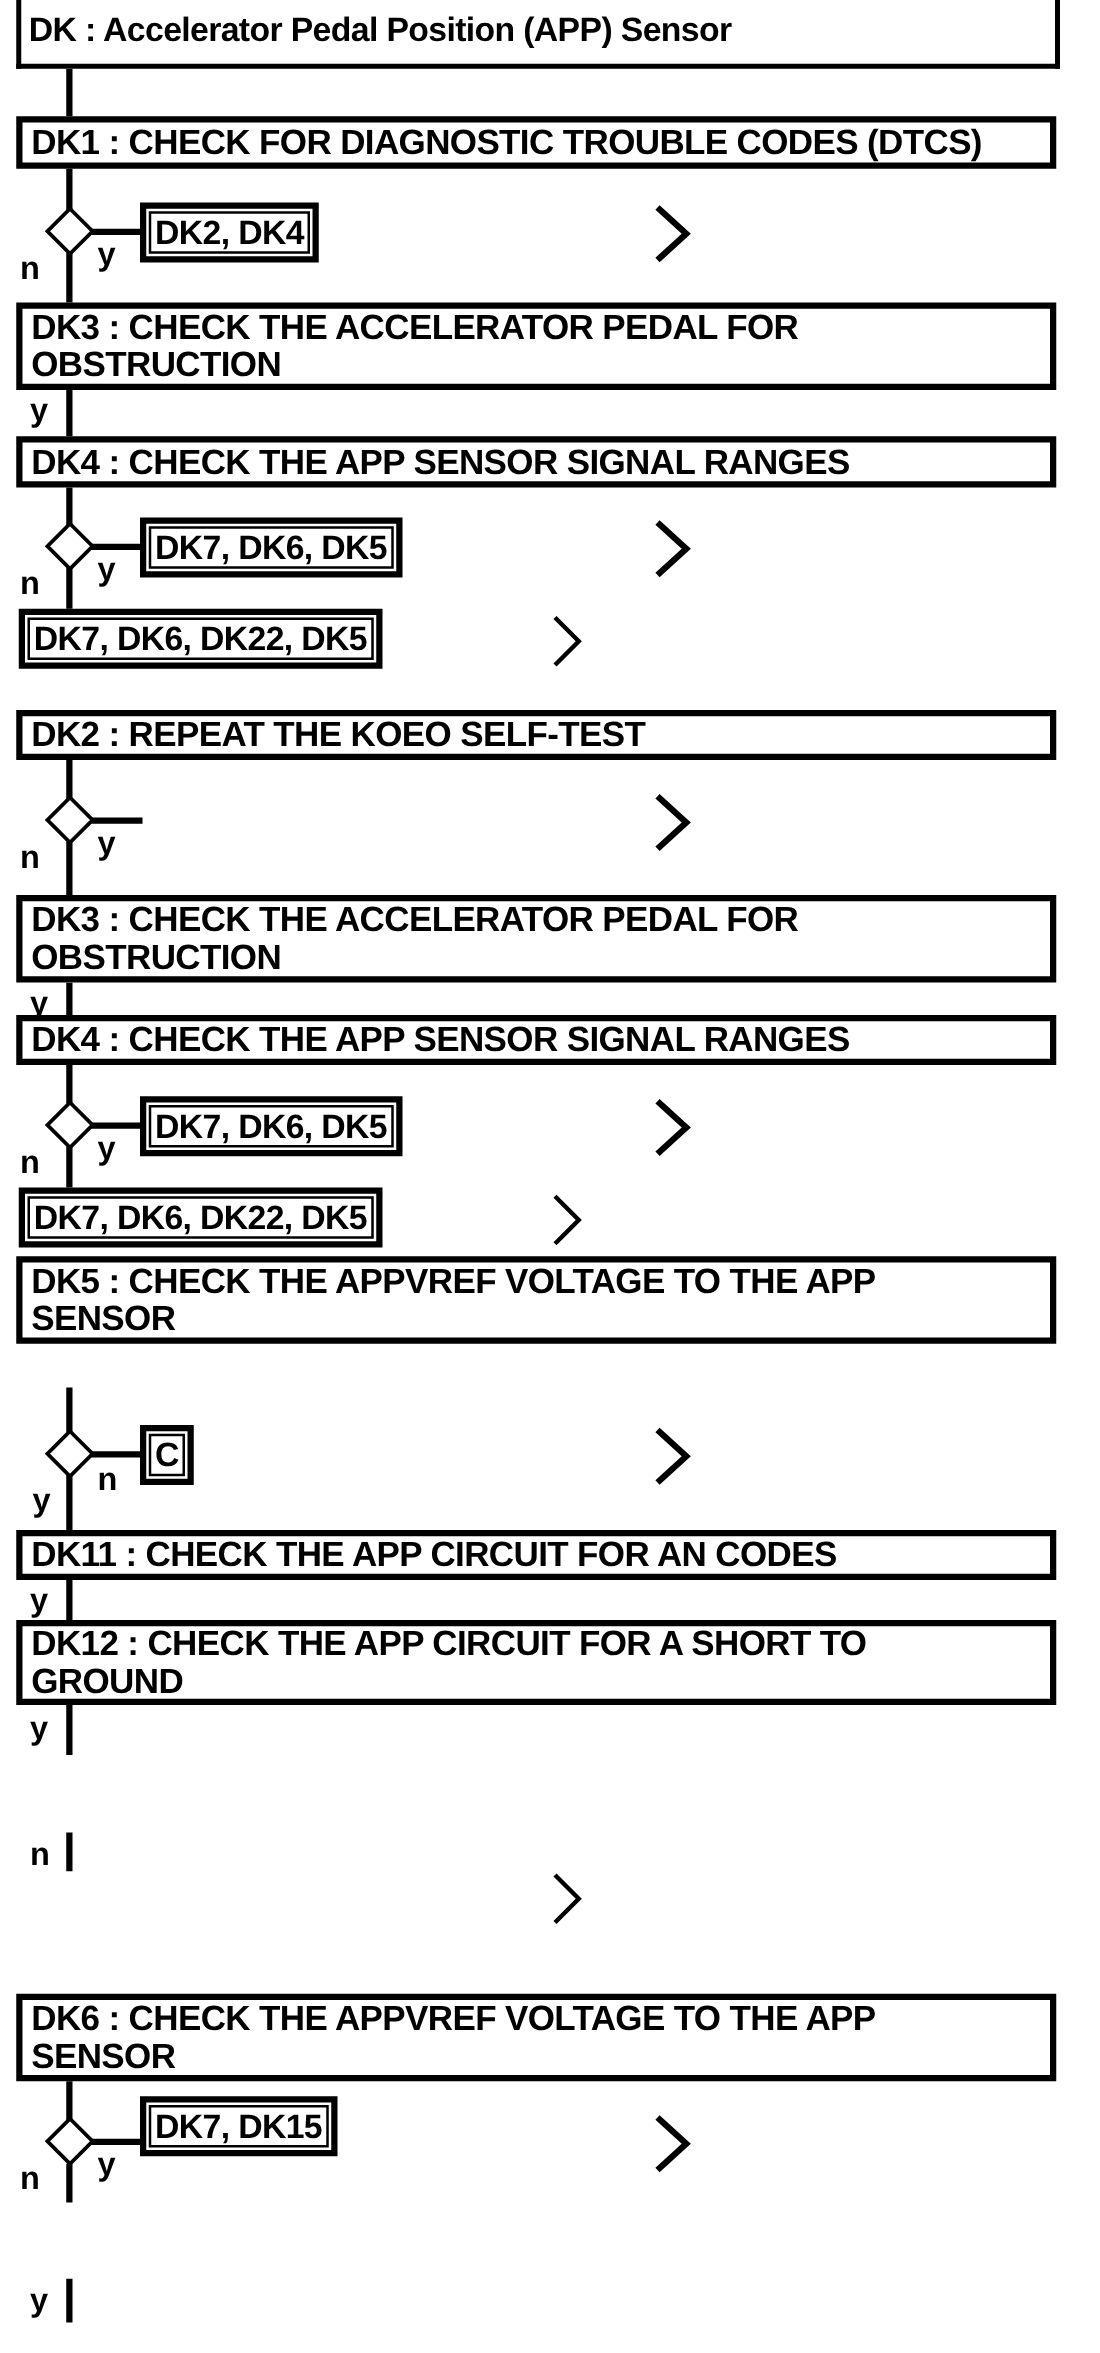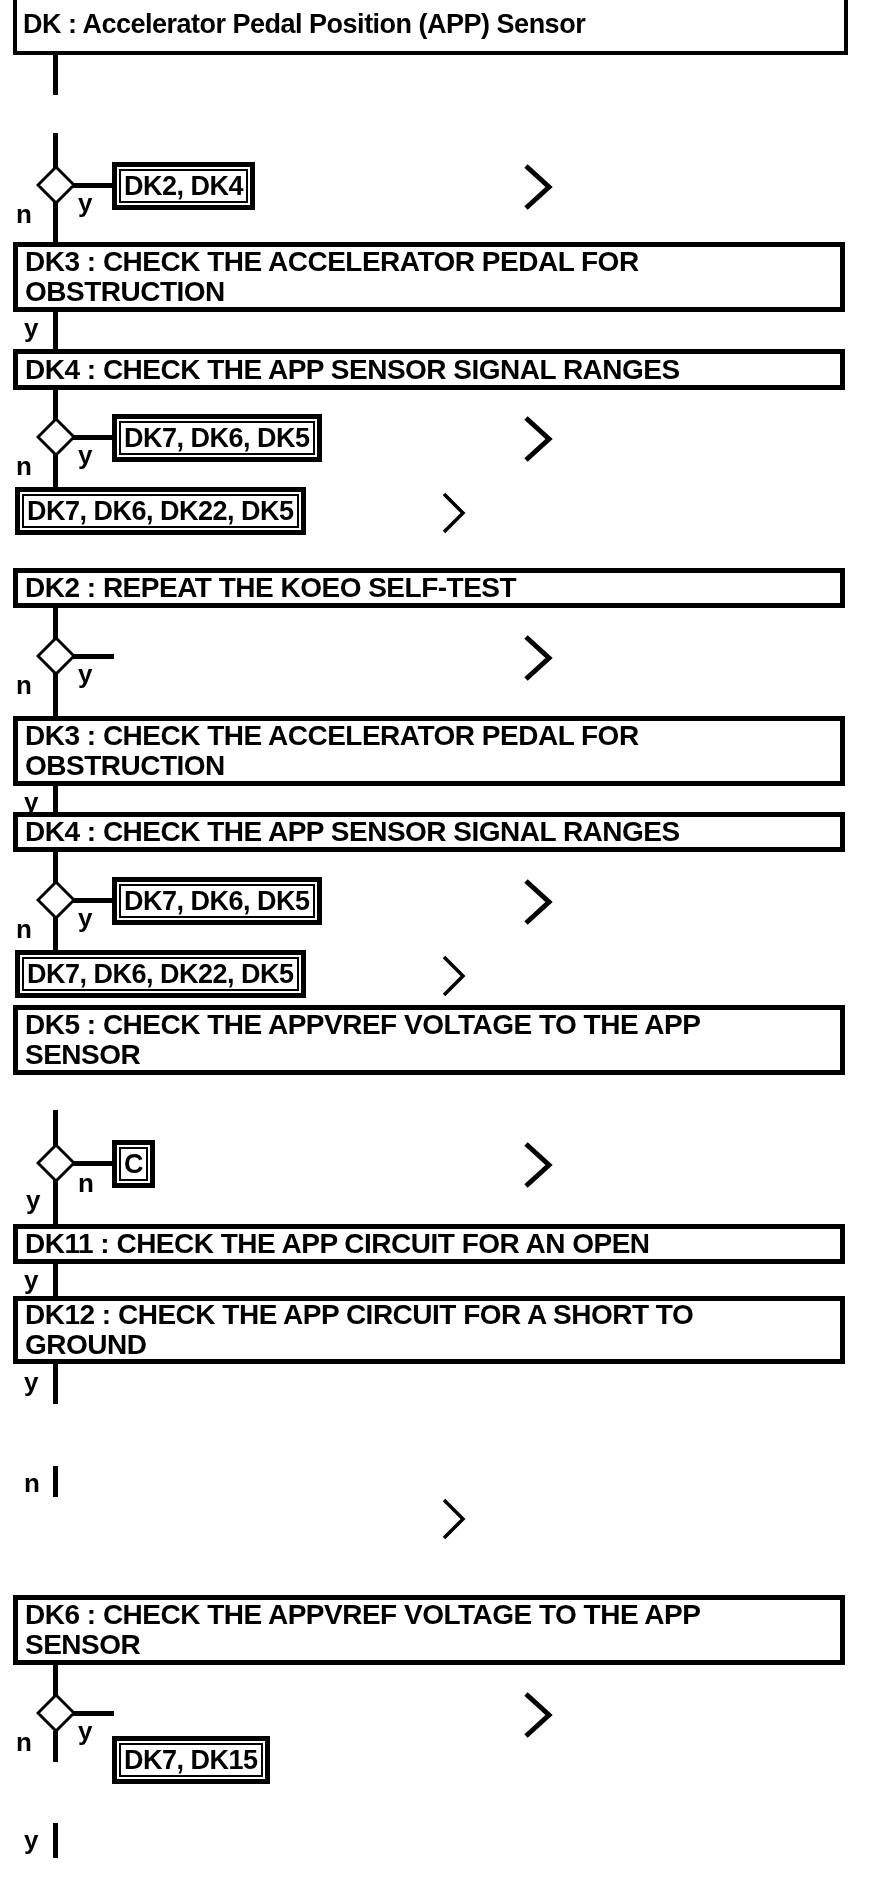--- a/index.html
+++ b/index.html
@@ -64,30 +64,31 @@
 
   <div class="hconn" style="left:73px;top:183px;width:41px"></div>
   <div class="hconn" style="left:73px;top:435px;width:41px"></div>
   <div class="hconn" style="left:73px;top:654px;width:41px"></div>
   <div class="hconn" style="left:73px;top:898px;width:41px"></div>
   <div class="hconn" style="left:73px;top:1161px;width:41px"></div>
   <div class="hconn" style="left:73px;top:1711px;width:41px"></div>
 
   <div class="title-box">DK : Accelerator Pedal Position (APP) Sensor</div>
 
+  <div class="step" style="top:93px;height:42px">DK1 : CHECK FOR DIAGNOSTIC TROUBLE CODES (DTCS)</div>
   <div class="step" style="top:242px;height:70px">DK3 : CHECK THE ACCELERATOR PEDAL FOR
 OBSTRUCTION</div>
   <div class="step" style="top:349px;height:41px">DK4 : CHECK THE APP SENSOR SIGNAL RANGES</div>
   <div class="step" style="top:568px;height:40px">DK2 : REPEAT THE KOEO SELF-TEST</div>
   <div class="step" style="top:716px;height:70px">DK3 : CHECK THE ACCELERATOR PEDAL FOR
 OBSTRUCTION</div>
   <div class="step" style="top:812px;height:40px">DK4 : CHECK THE APP SENSOR SIGNAL RANGES</div>
   <div class="step" style="top:1005px;height:70px">DK5 : CHECK THE APPVREF VOLTAGE TO THE APP
 SENSOR</div>
-  <div class="step" style="top:1224px;height:40px">DK11 : CHECK THE APP CIRCUIT FOR AN OPEN</div>
+  <div class="step" style="top:1224px;height:40px">DK11 : CHECK THE APP CIRCUIT FOR AN CODES</div>
   <div class="step" style="top:1296px;height:68px">DK12 : CHECK THE APP CIRCUIT FOR A SHORT TO
 GROUND</div>
   <div class="step" style="top:1595px;height:70px">DK6 : CHECK THE APPVREF VOLTAGE TO THE APP
 SENSOR</div>
 
   <div class="diamond" style="left:36px;top:165px">
     <svg width="40" height="40">
         <polygon points="20,2 38,20 20,38 2,20" fill="#fff" stroke="#000" stroke-width="3"></polygon>
       </svg>
   </div>
@@ -128,21 +129,21 @@
   </div>
   <div class="result" style="left:112px;top:877px">
     <div class="inner">DK7, DK6, DK5</div>
   </div>
   <div class="result" style="left:15px;top:950px">
     <div class="inner">DK7, DK6, DK22, DK5</div>
   </div>
   <div class="result" style="left:112px;top:1140px">
     <div class="inner">C</div>
   </div>
-  <div class="result" style="left:112px;top:1736px">
+  <div class="result" style="left:112px;top:1677px">
     <div class="inner">DK7, DK15</div>
   </div>
 
   <div class="chev" style="left:522px;top:162px">
     <svg width="32" height="50">
         <polyline points="4,4 27,25 4,46" fill="none" stroke="#000" stroke-width="5"></polyline>
       </svg>
   </div>
   <div class="chev" style="left:522px;top:414px">
     <svg width="32" height="50">

